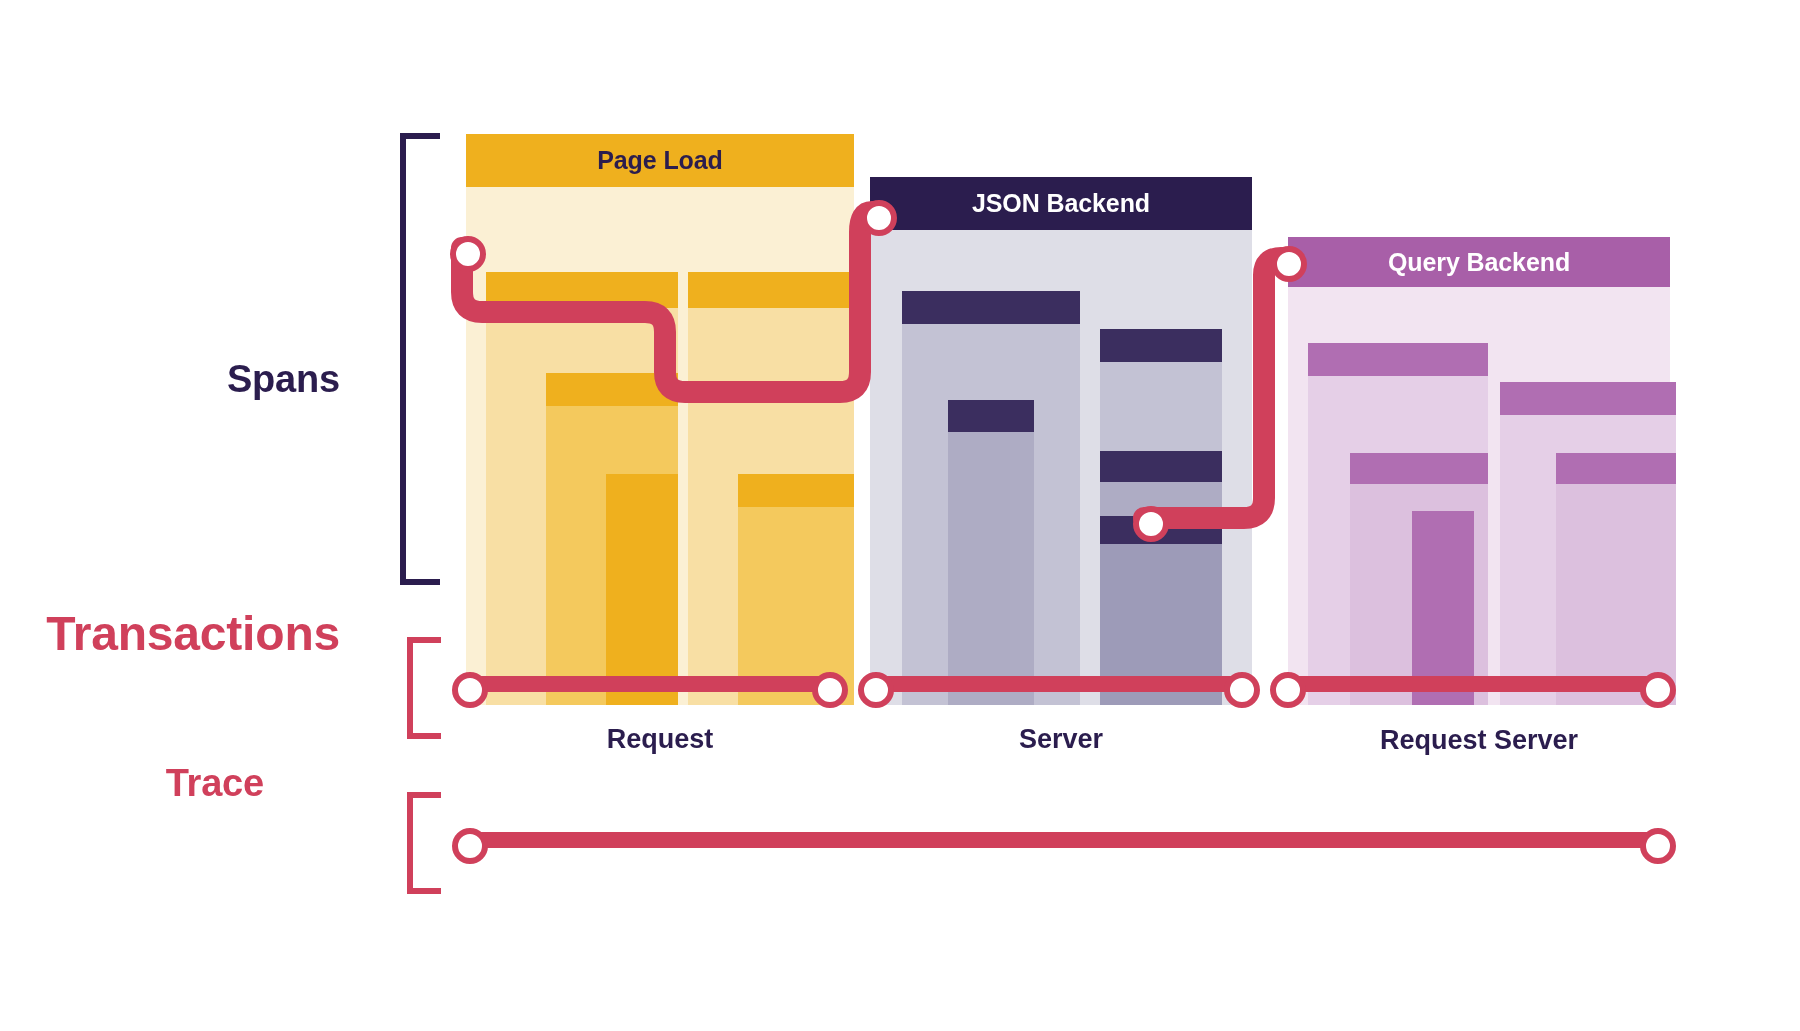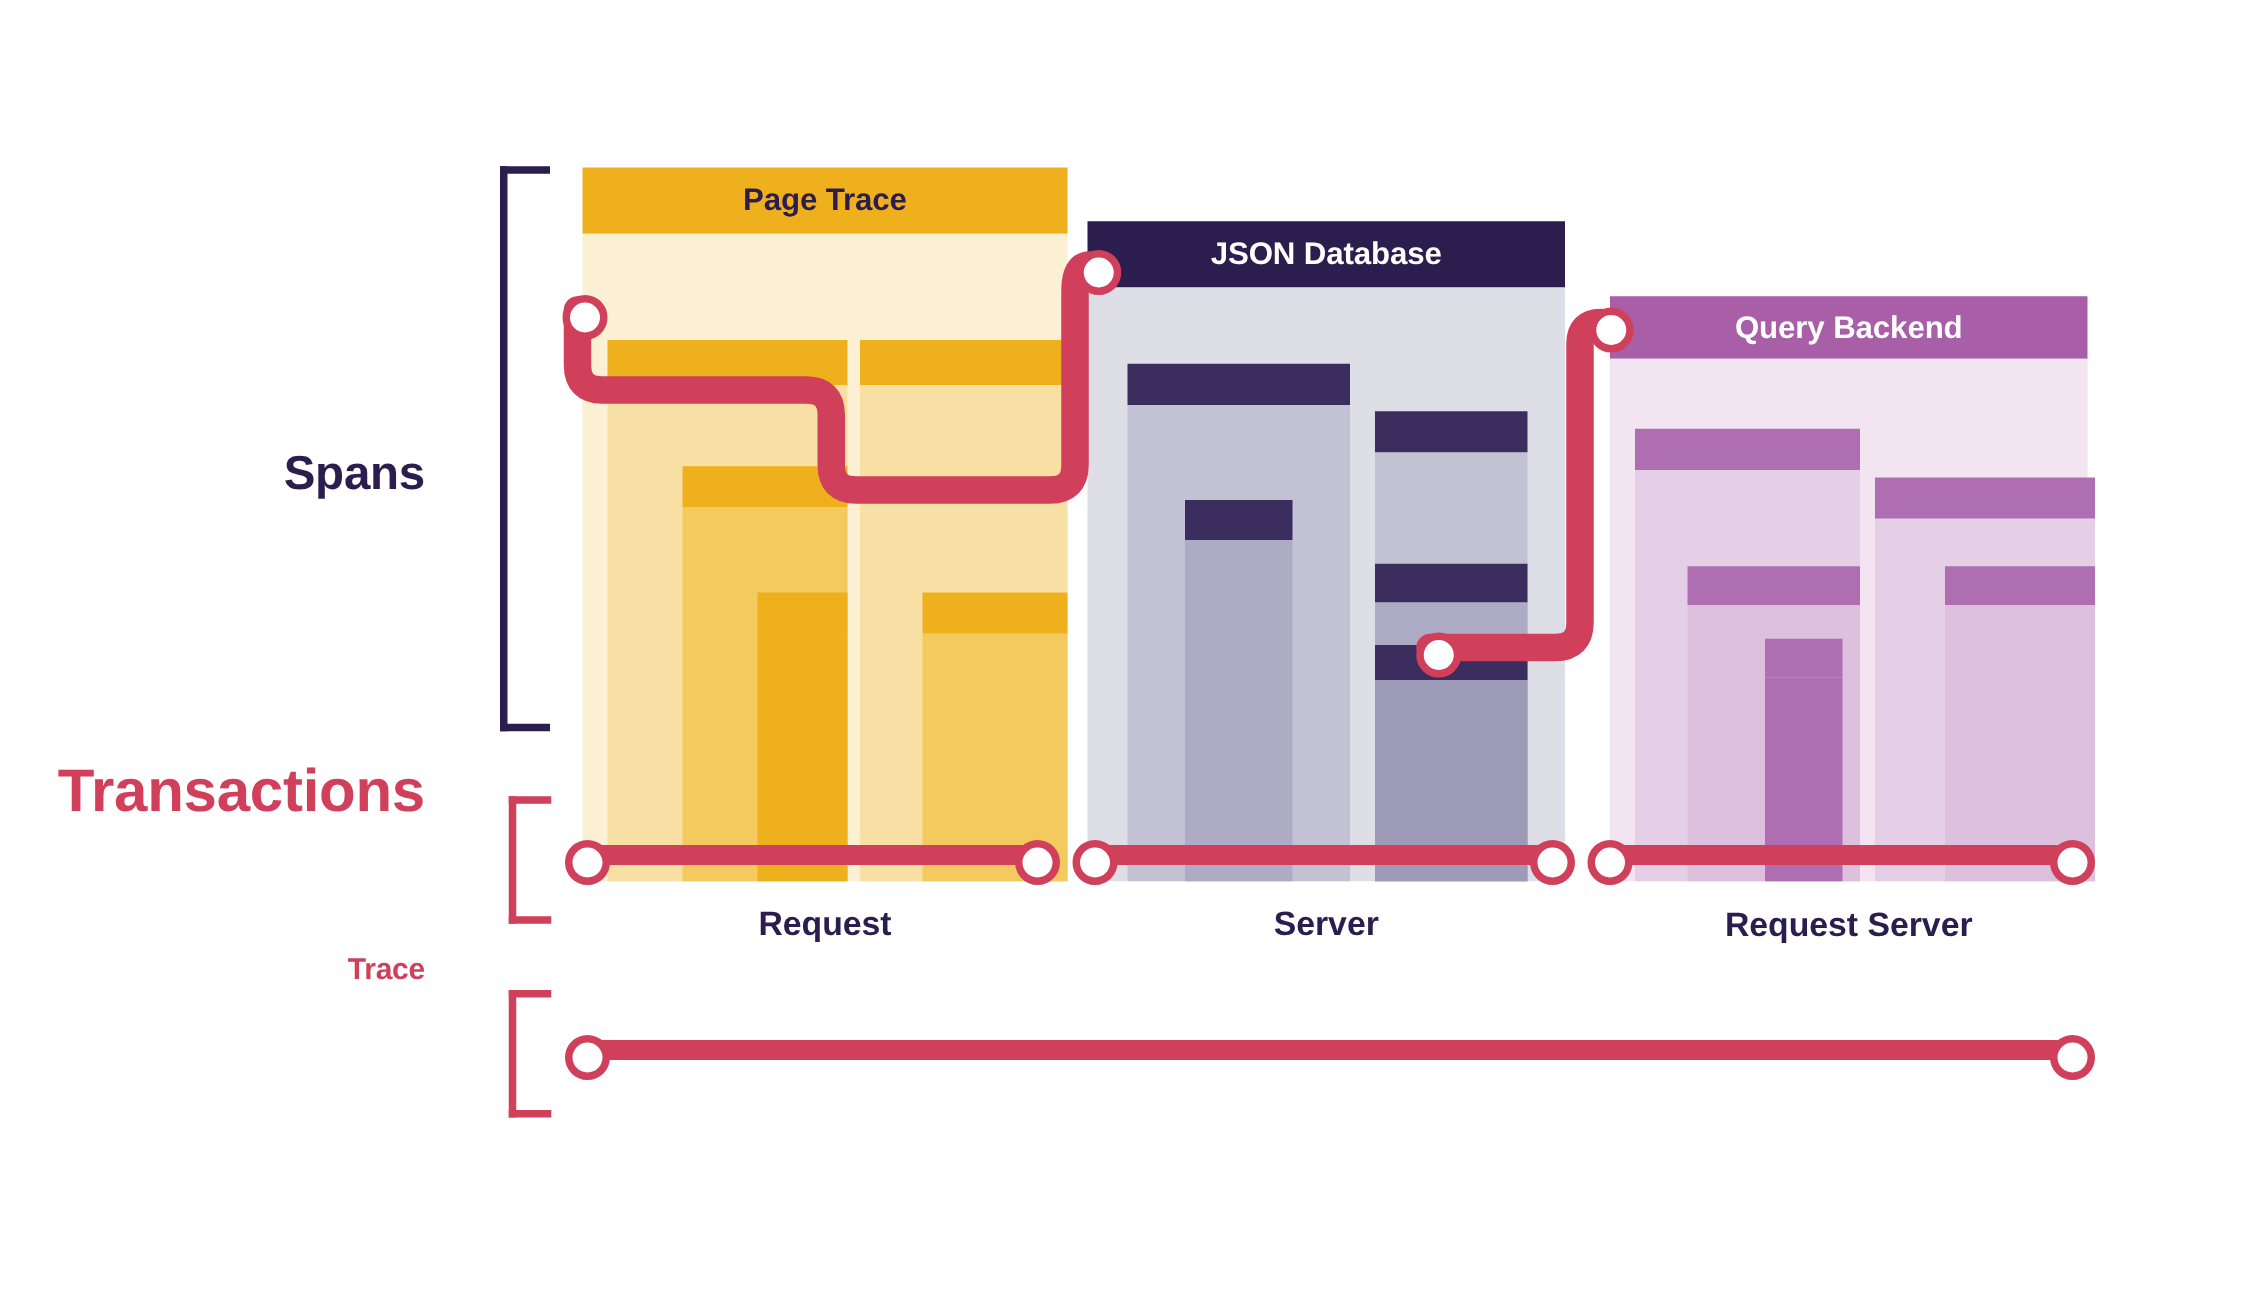--- a/index.html
+++ b/index.html
@@ -34,23 +34,23 @@
     font-size: 38px;
     color: #2B1D4E;
   }
   #label-transactions {
     right: 1460px;
     top: 606px;
     font-size: 48px;
     color: #D0405B;
   }
   #label-trace {
-    right: 1460px;
+    right: 1536px;
     top: 762px;
-    font-size: 24px;
+    font-size: 38px;
     color: #D0405B;
   }
 
   
   .bracket {
     position: absolute;
     border-style: solid;
     border-right: none;
     background: transparent;
   }
@@ -144,21 +144,21 @@
 
   <div class="row-label" id="label-trace">Trace</div>
 
   <div class="bracket" id="bracket-spans"></div>
   <div class="bracket" id="bracket-transactions"></div>
   <div class="bracket" id="bracket-trace"></div>
 
   <div class="service" id="service-browser" style="left:466px; top:134px; width:388px;">
 
     <div class="service-header" style="width:388px; height:53px; background:#EFB01E; color:#2B1D4E;">
-      <span>Page Trace</span>
+      <span>Page Load</span>
     </div>
 
     <div class="service-body" style="top:53px; width:388px; height:518px; background:#FBF0D4;">
 
       <div class="span-bar" style="left:20px; top:85px; width:192px; height:433px;">
         <div class="cap" style="height:36px; background:#EFB01E;"></div>
         <div class="stem" style="top:36px; height:397px; background:#F8DFA4;"></div>
       </div>
 
       <div class="span-bar" style="left:80px; top:186px; width:132px; height:332px;">
@@ -182,21 +182,21 @@
       </div>
 
     </div>
 
     <div class="service-name" style="left:0; top:590px; width:388px;">Request</div>
   </div>
 
   <div class="service" id="service-backend" style="left:870px; top:177px; width:382px;">
 
     <div class="service-header" style="width:382px; height:53px; background:#2B1D4E; color:#FFFFFF;">
-      <span>JSON Database</span>
+      <span>JSON Backend</span>
     </div>
 
     <div class="service-body" style="top:53px; width:382px; height:475px; background:#DEDEE7;">
 
       <div class="span-bar" style="left:32px; top:61px; width:178px; height:414px;">
         <div class="cap" style="height:33px; background:#3B2E5F;"></div>
         <div class="stem" style="top:33px; height:381px; background:#C3C2D4;"></div>
       </div>
 
       <div class="span-bar" style="left:78px; top:170px; width:86px; height:305px;">

